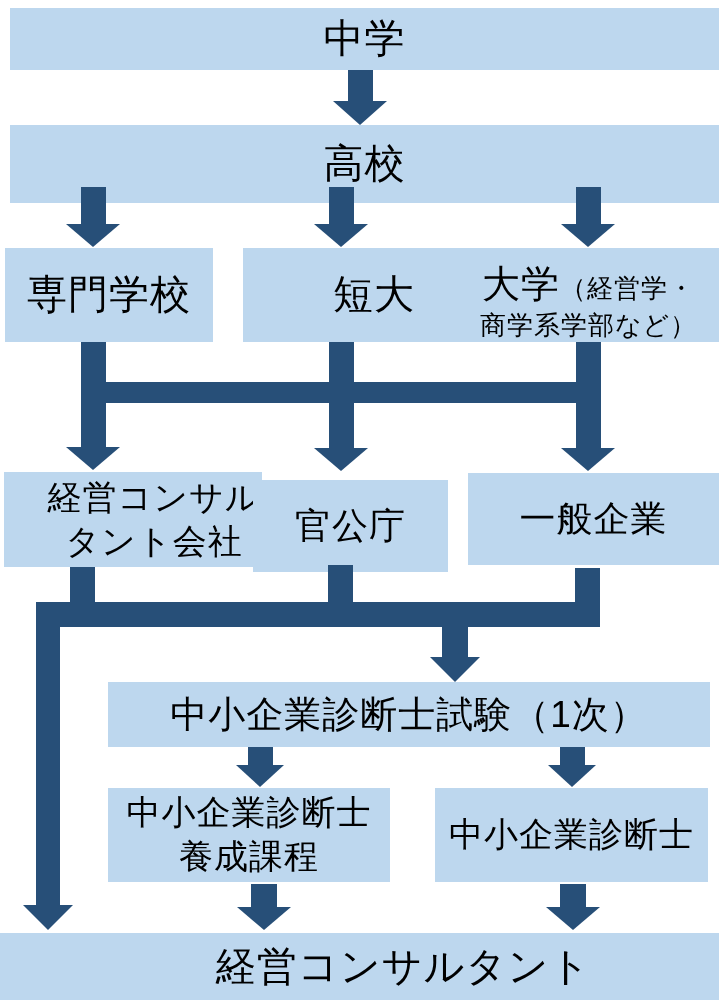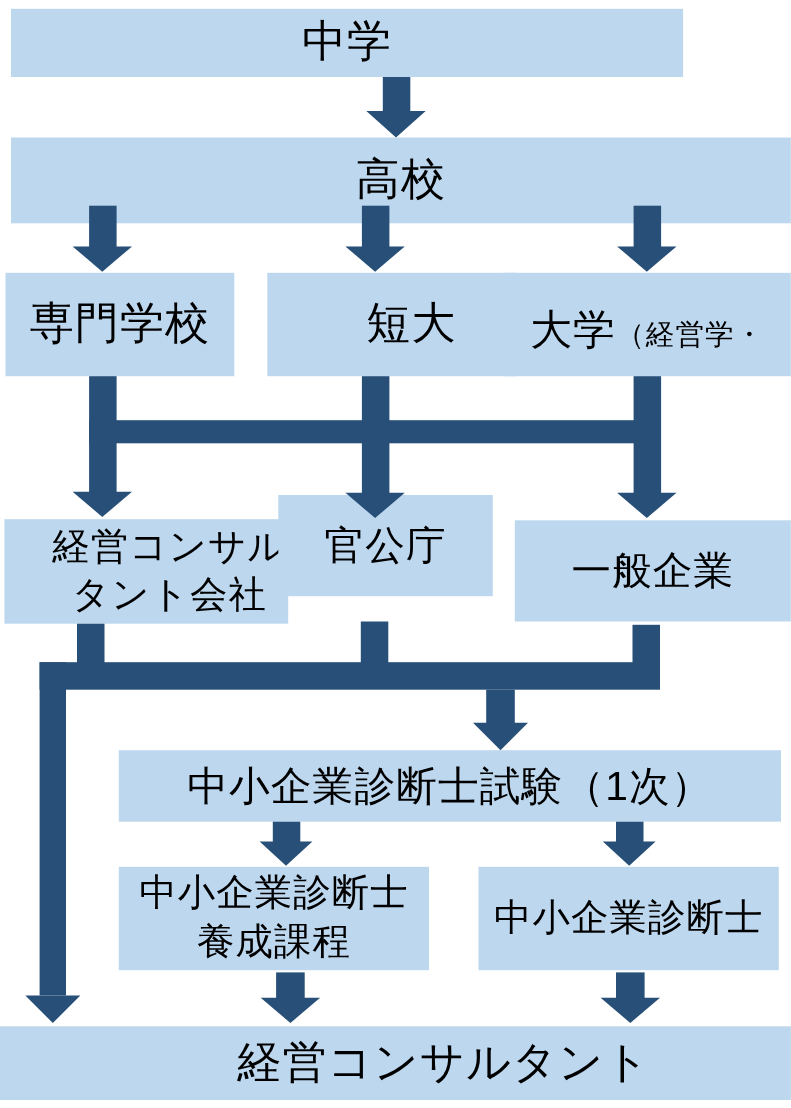--- a/index.html
+++ b/index.html
@@ -20,49 +20,50 @@
     position:absolute; width:0; height:0; border-style:solid;
     border-color:var(--arrow) transparent transparent transparent;
   }
   .uni-line { display:flex; align-items:baseline; justify-content:flex-end; white-space:nowrap;margin-top:12px; }
   .uni-big   { font-size:38px; }
   .uni-small { font-size:26px; }
 </style>
 </head>
 <body style="--box-fill: #BDD7EE; --arrow: #274F78; --text: #000000; background: rgb(255, 255, 255);">
 
-<div class="node" style="left:10px; top:8px; width:611px; height:62px; font-size:40px;">
+<div class="node" style="left:10px; top:8px; width:709px; height:62px; font-size:40px;">
   <span>中学</span>
 </div>
 
 <div class="node" style="left:10px; top:125px; width:709px; height:78px; font-size:40px;">
   <span>高校</span>
 </div>
 
 <div class="node" style="left:5px; top:248px; width:208px; height:94px; font-size:40px;">
   <span>専門学校</span>
 </div>
 
 <div class="node" style="left:243px; top:248px; width:190px; height:94px; font-size:40px;padding-left:36px;">
   <span>短大</span>
 </div>
 
 <div class="node" style="left:458px; top:248px; width:261px; height:94px;">
   <div class="uni-line">
     <span class="uni-big">大学</span>
     <span class="uni-small">（経営学・</span>
   </div>
+  <div class="uni-small">商学系学部など）</div>
 </div>
 
 <div class="node" style="left:4px; top:472px; width:216px; height:95px; font-size:34px;padding-left:42px;">
   <span>経営コンサル</span>
   <span>タント会社</span>
 </div>
 
-<div class="node" style="left:253px; top:450px; width:195px; height:92px; font-size:36px;">
+<div class="node" style="left:253px; top:480px; width:195px; height:92px; font-size:36px;">
   <span>官公庁</span>
 </div>
 
 <div class="node" style="left:468px; top:473px; width:251px; height:92px; font-size:36px;">
   <span>一般企業</span>
 </div>
 
 <div class="node" style="left:108px; top:682px; width:602px; height:65px; font-size:37px;">
   <span>中小企業診断士試験（1次）</span>
 </div>

